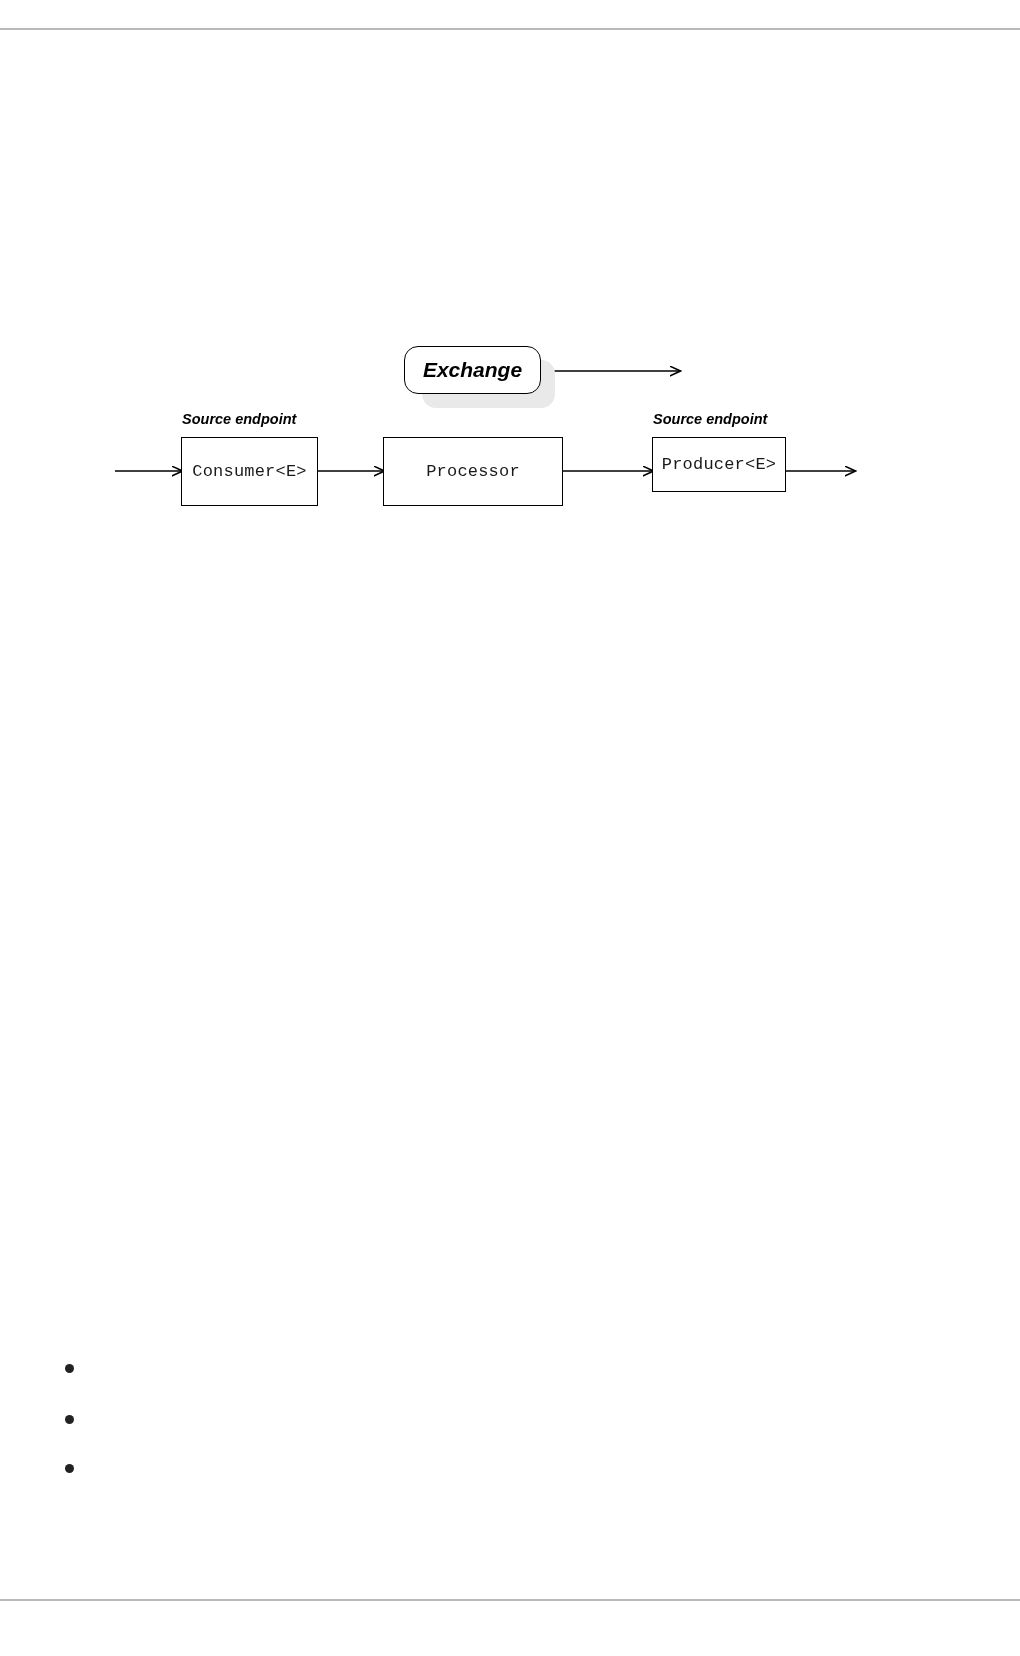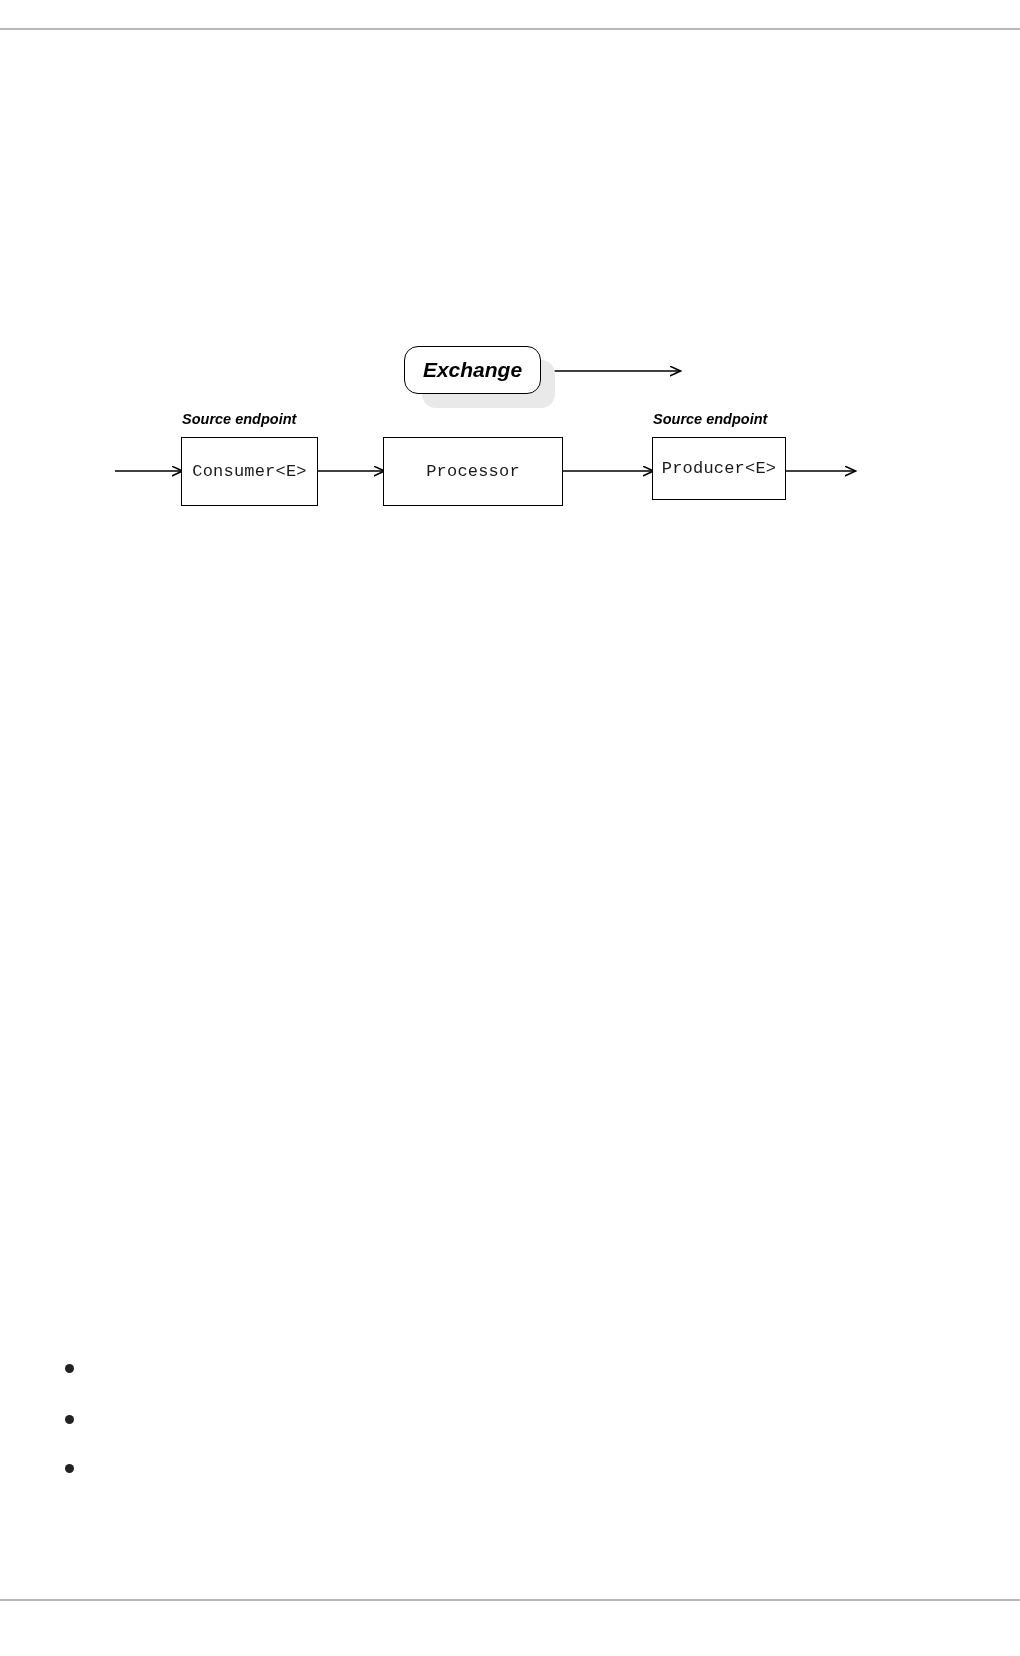--- a/index.html
+++ b/index.html
@@ -65,21 +65,21 @@
   #node-processor {
     left: 383px;
     top: 437px;
     width: 180px;
     height: 69px;
   }
   #node-producer {
     left: 652px;
     top: 437px;
     width: 134px;
-    height: 63px;
+    height: 55px;
   }
 
   
   .exchange-shadow {
     position: absolute;
     left: 422px;
     top: 360px;
     width: 133px;
     height: 48px;
     border-radius: 14px;

